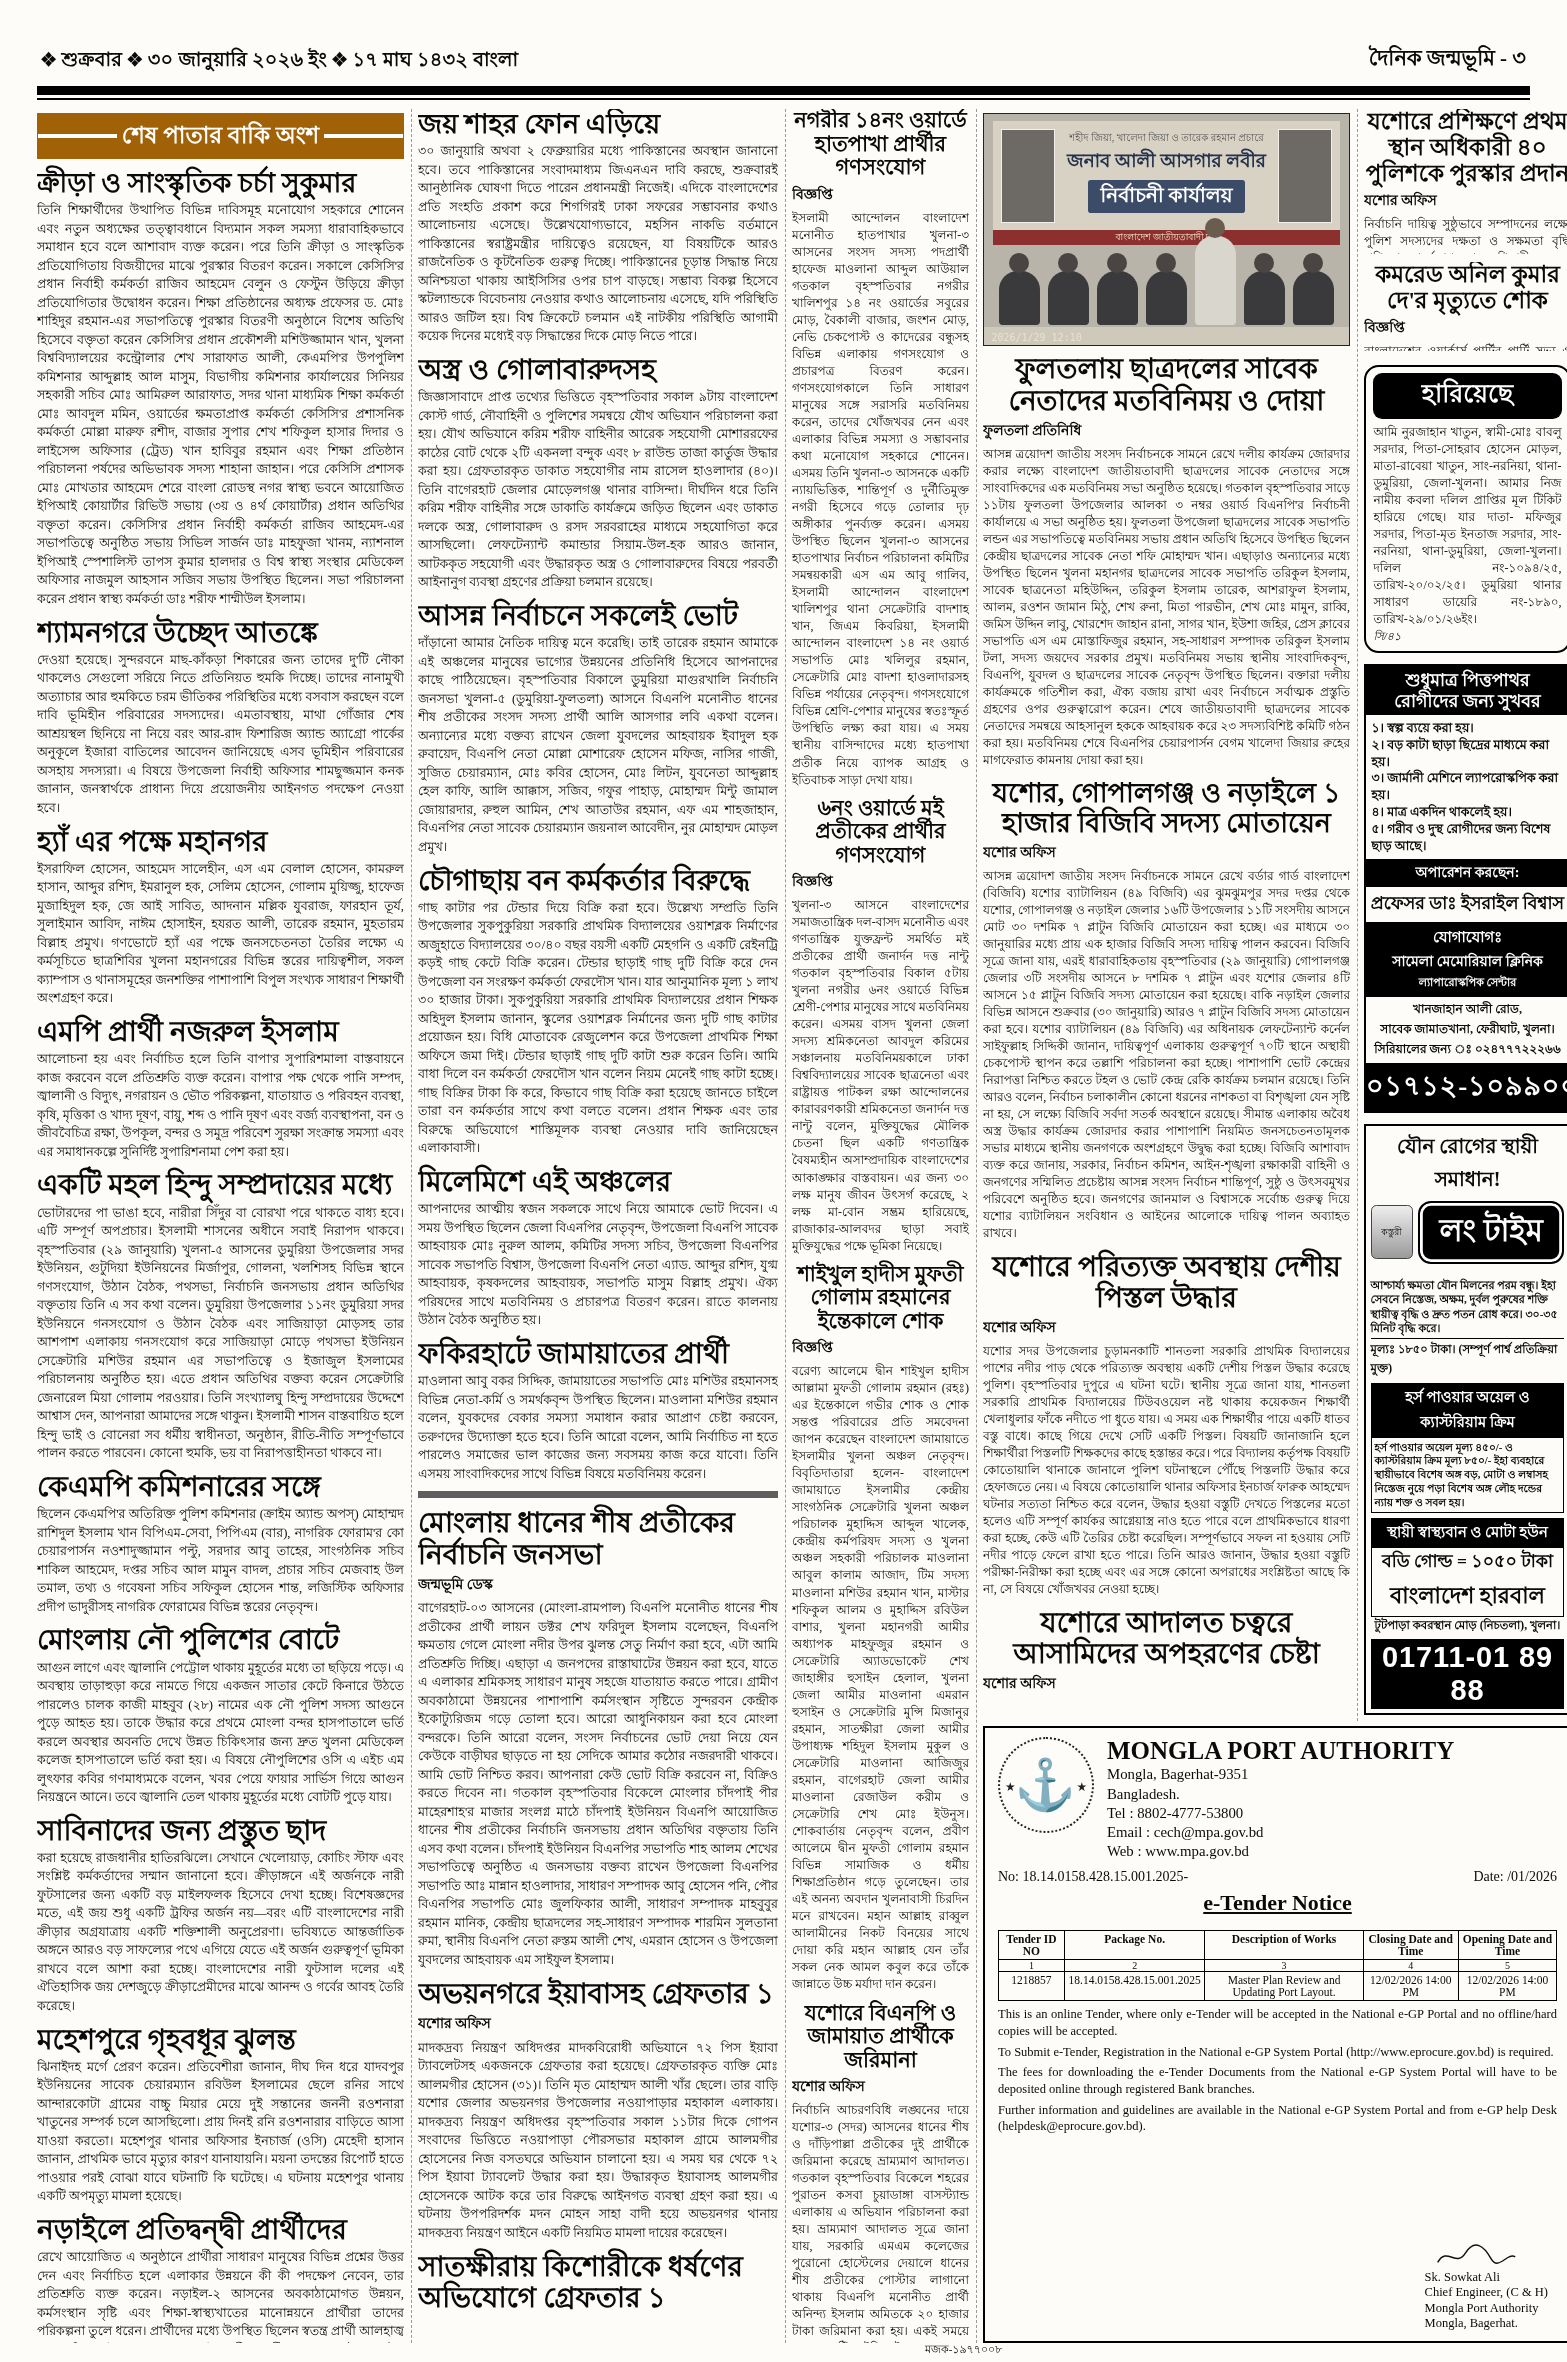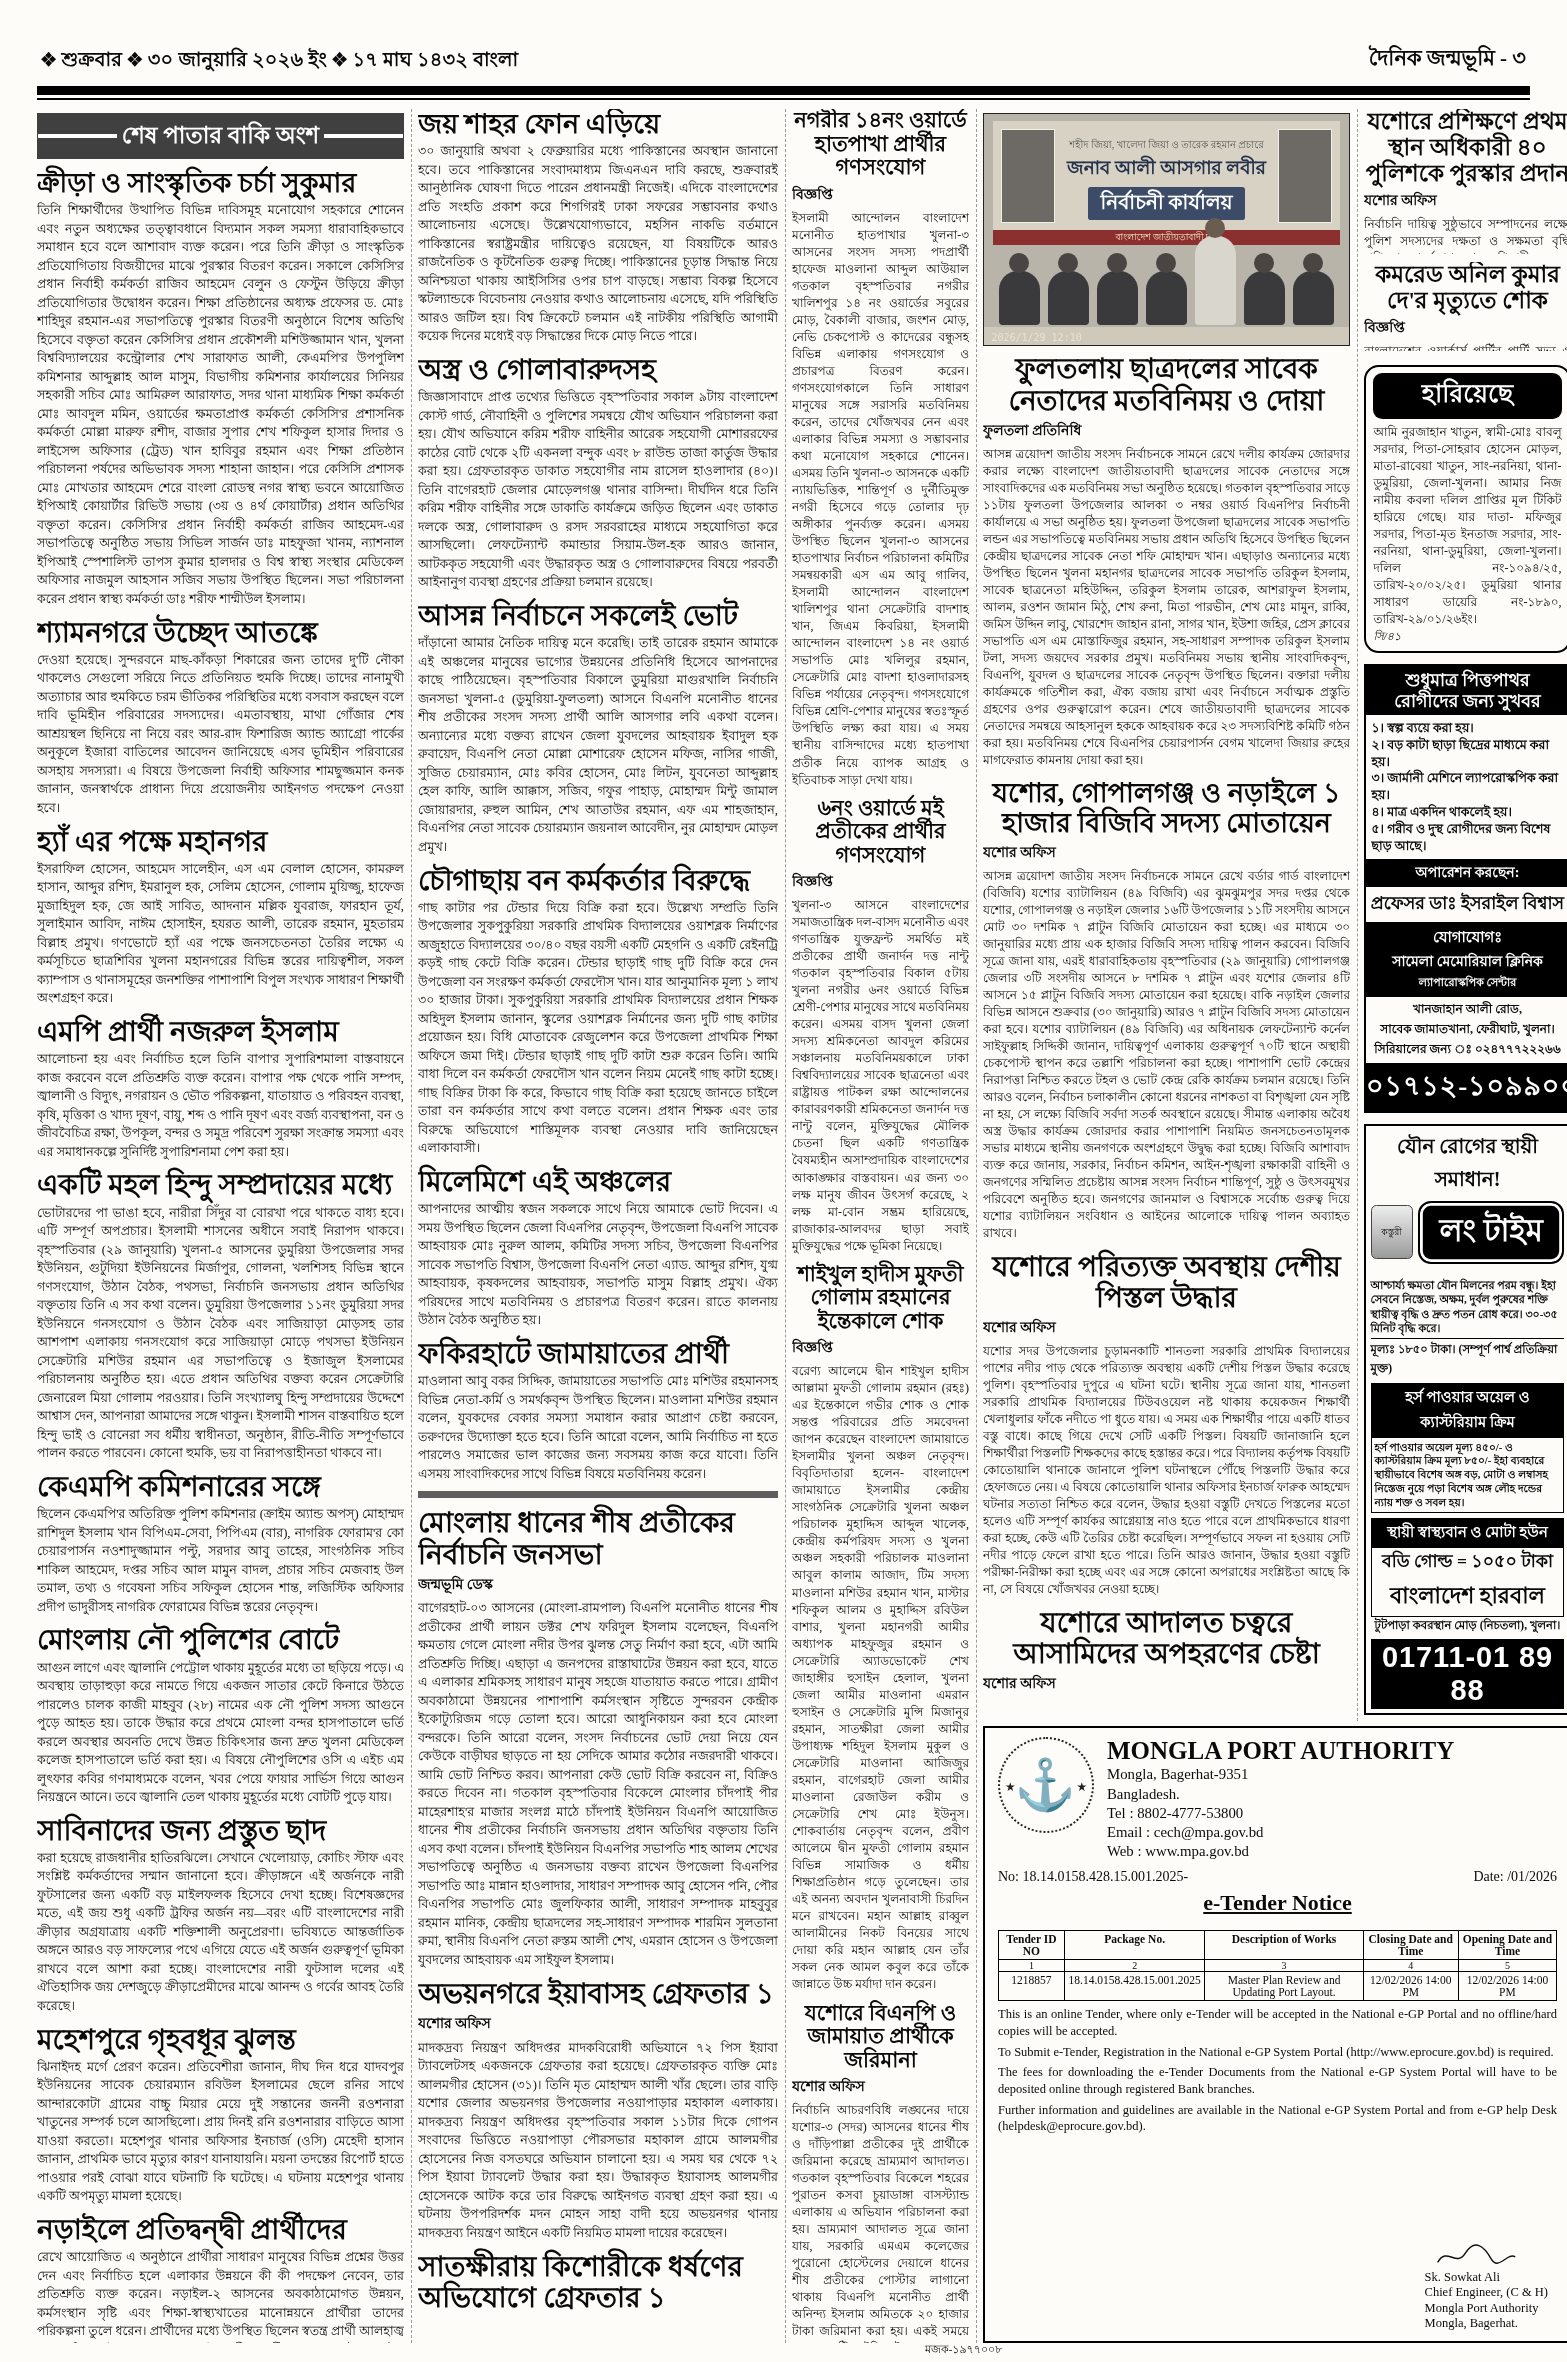--- a/index.html
+++ b/index.html
@@ -21,41 +21,41 @@
   .colA { width:367px; flex:0 0 367px; }
   .colB { width:360px; flex:0 0 360px; }
   .colC { width:177px; flex:0 0 177px; }
   .right-region { width:589px; flex:0 0 589px; display:flex; flex-direction:column; }
   .dr { display:flex; flex:1 1 auto; min-height:0; overflow:hidden; }
   .colD { width:367px; flex:0 0 367px; }
   .colE { width:207px; flex:0 0 207px; display:flex; flex-direction:column; }
   .vdiv { flex:0 0 0; border-left:1.8px dashed #9a9a9a; margin:0 6.5px; }
   
   .banner { display:flex; align-items:center; justify-content:center; gap:5px;
-            background:#404040; color:#fff; height:46px; margin:3.7px 0 9.2px 0;text-align:right; }
+            background:#a16207; color:#fff; height:46px; margin:3.7px 0 9.2px 0;text-align:right; }
   .banner .lbl { font-size:23px; font-weight:bold; }
   .banner .dash { width:79px; height:4.6px; background:#fff; }
   
   .art { margin-bottom:8.3px; }
   .hl { font-weight:bold; line-height:1.12; font-size:28px; letter-spacing:0; }
   .hl-big { font-size:27px; }
   .hl-c { text-align:center; }
   .colC .hl { font-size:21px; text-align:center; }
   .colE .hl { font-size:23px; text-align:center; }
   .byline { font-weight:bold; font-size:14px; margin-top:2.8px; }
   .body { font-size:12.6px; line-height:1.47; text-align:justify; margin-top:2.8px; }
   .colC .body, .colD .body, .colE .body { font-size:12px; line-height:1.42; }
   .hrule { height:6.5px; background:#5e5e5e; margin:7.4px 0 9.2px 0; }
   
   .photo { position:relative; width:100%; height:233px; background:#b9b4aa;
            border:1.8px solid #222; margin:3.7px 0 7.4px 0; overflow:hidden; }
   .ph-banner { position:absolute; top:7.4px; left:9.2px; right:9.2px; height:109px;
                background:#d8d2c4; display:flex; align-items:stretch; }
   .ph-portrait { width:54px; margin:7.4px; background:#6d6a66; border:1.8px solid #f2efe6; }
-  .ph-banner-text { flex:1; text-align:center; padding-top:16px; color:#223; }
+  .ph-banner-text { flex:1; text-align:center; padding-top:9px; color:#223; }
   .ph-line1 { font-size:10px; color:#555; }
   .ph-line2 { font-size:18.5px; font-weight:bold; color:#24324c; }
   .ph-line3 { display:inline-block; margin-top:1.8px; font-size:20px; font-weight:bold;
               color:#fff; background:#3c4c68; padding:0 13px; border-radius:2.8px; }
   .ph-strip { position:absolute; top:116px; left:9.2px; right:9.2px; height:14.8px;
               background:#8c2f2f; color:#f7e9c8; font-size:9.2px; text-align:center; overflow:hidden; }
   .ph-people { position:absolute; bottom:20px; left:0; right:0; height:79px;
                display:flex; justify-content:space-around; align-items:flex-end; padding:0 11px; }
   .person { width:41px; height:54px; background:#3a3a3c; border-radius:18.5px 18.5px 3.7px 3.7px; position:relative; }
   .person::before { content:""; position:absolute; top:-18.5px; left:10px; width:20px; height:20px;

